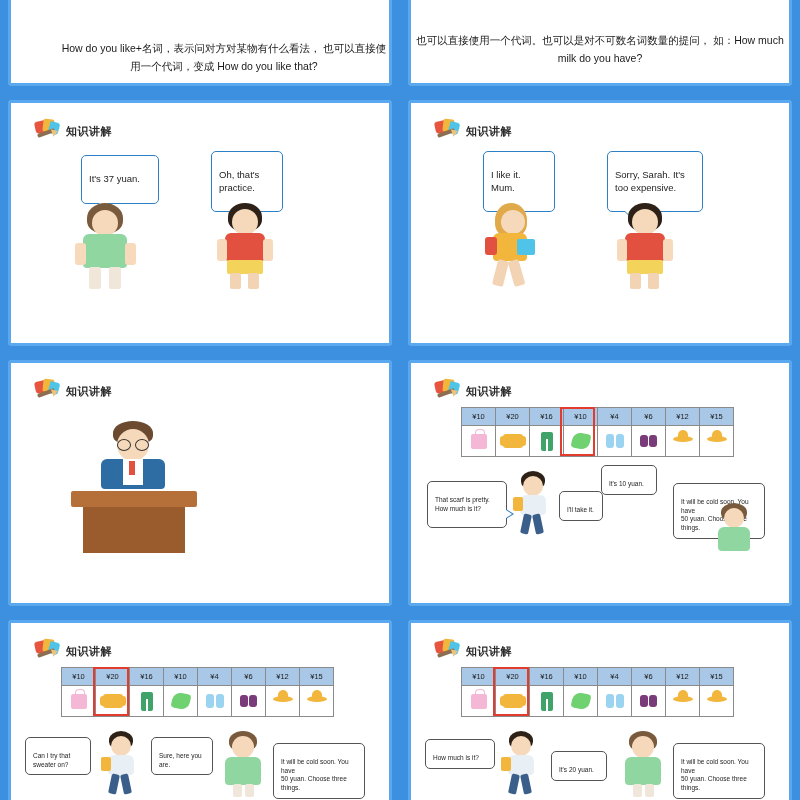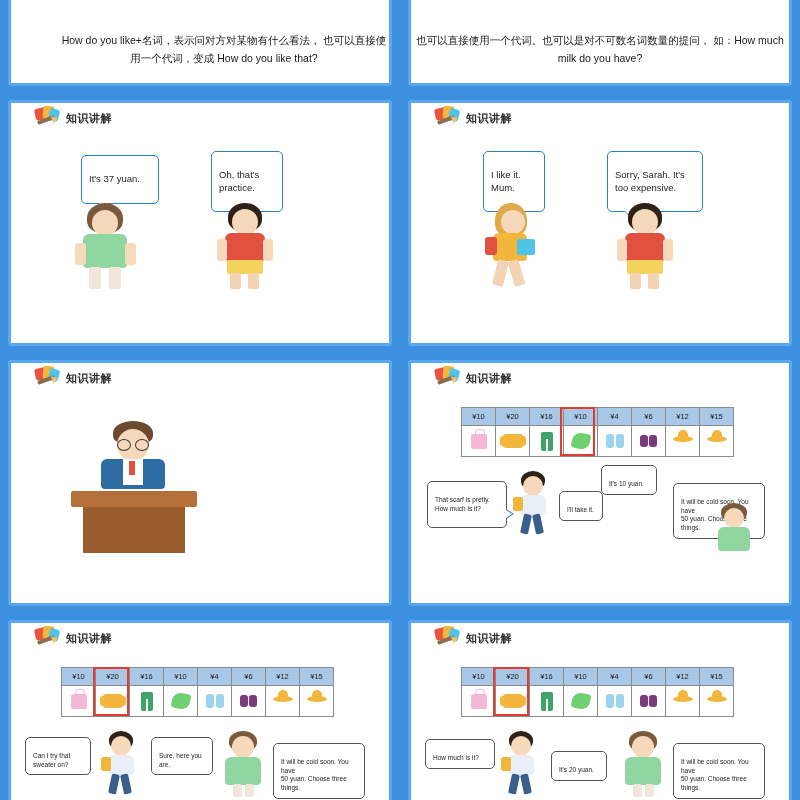--- a/index.html
+++ b/index.html
@@ -22,21 +22,21 @@
   .slide{
     background:#ffffff;
     border:3px solid #5aa9f0;
     border-radius:3px;
     position:relative;
     overflow:hidden;
     box-sizing:border-box;
   }
   
   .hdr{
-    position:absolute;left:24px;top:2px;
+    position:absolute;left:24px;top:15px;
     display:flex;align-items:center;gap:5px;
   }
   .hdr .ico{width:26px;height:26px;position:relative;display:block;}
   .hdr .ico .b1{position:absolute;left:0;top:3px;width:11px;height:12px;background:#e8553e;border-radius:3px 0 0 3px;transform:rotate(-12deg);}
   .hdr .ico .b2{position:absolute;left:8px;top:1px;width:11px;height:13px;background:#f3b63c;border-radius:2px;transform:rotate(6deg);}
   .hdr .ico .b3{position:absolute;left:14px;top:4px;width:10px;height:12px;background:#4fc3e8;border-radius:0 3px 3px 0;transform:rotate(15deg);}
   .hdr .ico .pen{position:absolute;left:2px;top:13px;width:18px;height:4px;background:#8d6e4f;border-radius:2px;transform:rotate(-20deg);}
   .hdr .ico .tip{position:absolute;left:17px;top:10px;width:0;height:0;border-left:6px solid #f0c27a;border-top:4px solid transparent;border-bottom:4px solid transparent;transform:rotate(-20deg);}
   .hdr .txt{font-size:11px;font-weight:bold;color:#2b2b2b;letter-spacing:.5px;}
 
@@ -107,21 +107,21 @@
   .desk{position:absolute;background:#b5703a;border-radius:2px;}
   .desk2{position:absolute;background:#9b5c2d;}
 </style>
 </head>
 <body>
 
 <div class="grid">
 
   <div class="slide">
 
-    <div class="toptext" style="top:188px;margin-left:48px;">How do you like+名词，表示问对方对某物有什么看法，
+    <div class="toptext" style="top:196px;margin-left:48px;">How do you like+名词，表示问对方对某物有什么看法，
 也可以直接使用一个代词，变成 How do you like that?</div>
   </div>
 
   <div class="slide">
     <div class="toptext" style="top:188px;">也可以直接使用一个代词。也可以是对不可数名词数量的提问，
 如：How much milk do you have?</div>
   </div>
 
   <div class="slide">
     <div class="hdr">
@@ -172,21 +172,21 @@
       <span class="ico">
         <span class="b1"></span>
           <span class="b2"></span>
           <span class="b3"></span>
         <span class="pen"></span>
           <span class="tip"></span>
       </span>
       <span class="txt">知识讲解</span>
     </div>
 
-    <div class="bub dn" style="left:72px;top:48px;width:62px;">
+    <div class="bub dn" style="left:72px;top:48px;width:72px;">
       <span>I like it.
 Mum.</span>
       <i class="tail"></i><i class="tail2"></i>
     </div>
     <div class="bub dn" style="left:196px;top:48px;width:96px;">
       <span>Sorry, Sarah. It's
 too expensive.</span>
       <i class="tail"></i><i class="tail2"></i>
     </div>
 

